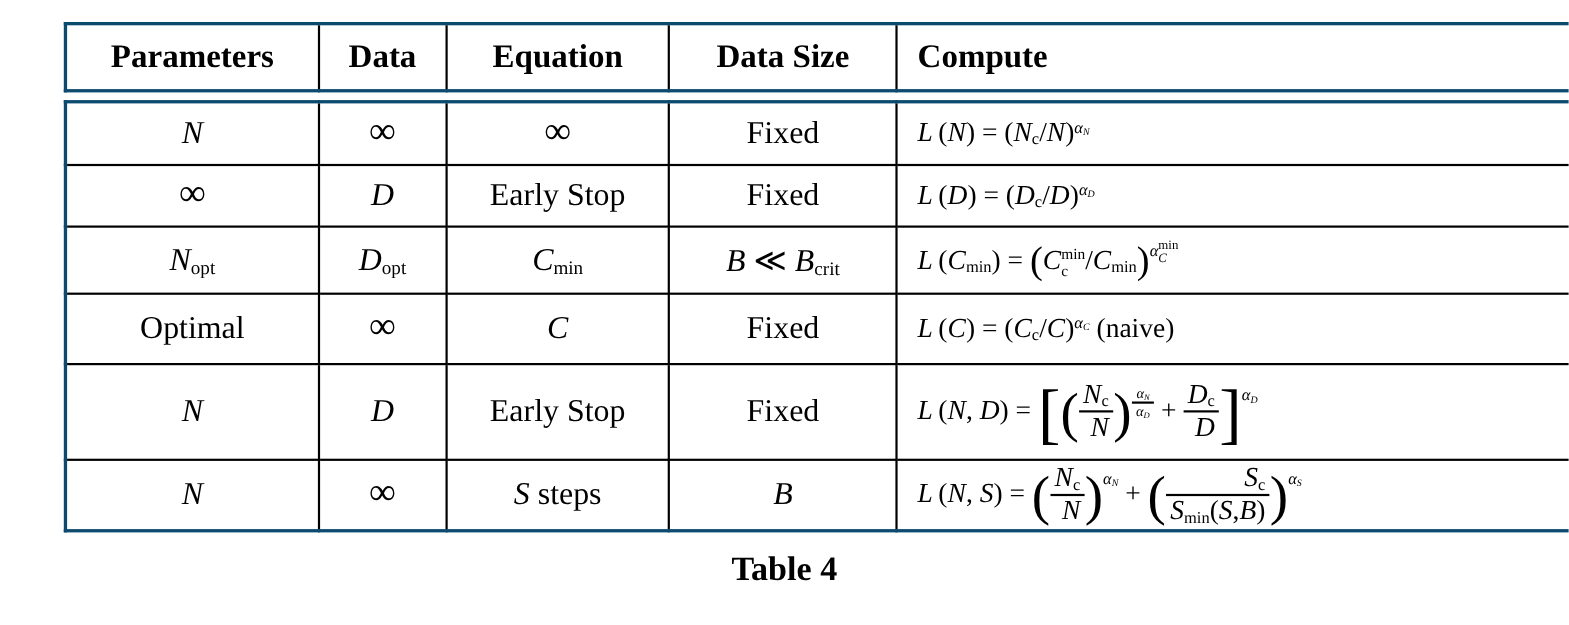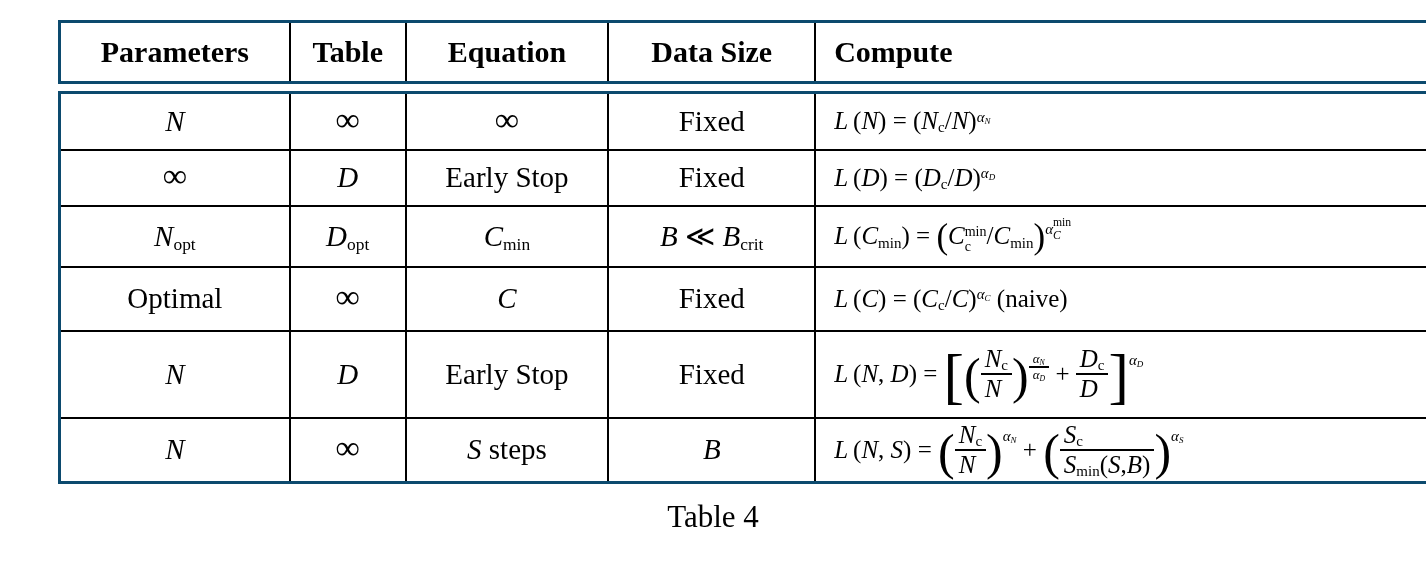--- a/index.html
+++ b/index.html
@@ -54,34 +54,34 @@
 
   .btable tr:nth-child(1) { height: 57px; }
   .btable tr:nth-child(2) { height: 56px; }
   .btable tr:nth-child(3) { height: 61px; }
   .btable tr:nth-child(4) { height: 64px; }
   .btable tr:nth-child(5) { height: 87px; }
   .btable tr:nth-child(6) { height: 65px; }
 
   .caption {
     text-align: center;
-    font-weight: normal;
+    font-weight: bold;
     font-size: 31px;
     margin-top: 15px;
   }
 
   
   i { font-style: italic; }
   .inf { font-size: 1.18em; line-height: 0; }
   sub { font-size: 0.6em; vertical-align: -0.22em; line-height: 0; }
   sup { font-size: 0.6em; vertical-align: 0.5em; line-height: 0; }
   sup.hi1 { vertical-align: 0.7em; }
   sup.hi2 { vertical-align: 1.1em; }
   sup.fsup { vertical-align: 0.8em; font-size: 0.52em; }
-  .frac { display: inline-block; text-align: left; vertical-align: -0.62em; line-height: 1.12; }
+  .frac { display: inline-block; text-align: right; vertical-align: -0.62em; line-height: 1.12; }
   .frac .num, .frac .den { display: block; padding: 0 4px; }
   .frac .den { border-top: 2px solid #000; }
   .stack { display: inline-block; text-align: left; font-size: 0.56em; line-height: 1.12; vertical-align: -0.5em; }
   .stack span { display: block; }
   .stack2 { display: inline-block; text-align: left; font-size: 0.78em; line-height: 1.08; vertical-align: -0.42em; }
   .stack2 span { display: block; }
   .d1 { font-size: 1.4em; line-height: 0; vertical-align: -0.11em; }
   .d2 { font-size: 2.0em; line-height: 0; vertical-align: -0.22em; }
   .d3 { font-size: 2.45em; line-height: 0; vertical-align: -0.26em; }
 </style>
@@ -94,21 +94,21 @@
     <colgroup>
       <col class="c-parameters">
         <col class="c-data">
         <col class="c-compute">
         <col class="c-batch">
         <col class="c-equation">
     </colgroup>
     <thead>
       <tr>
         <th>Parameters</th>
-        <th>Table</th>
+        <th>Data</th>
         <th>Equation</th>
         <th>Data Size</th>
         <th class="eq">Compute</th>
       </tr>
     </thead>
   </table>
 
   <div class="gap"></div>
 
   <table class="btable">

